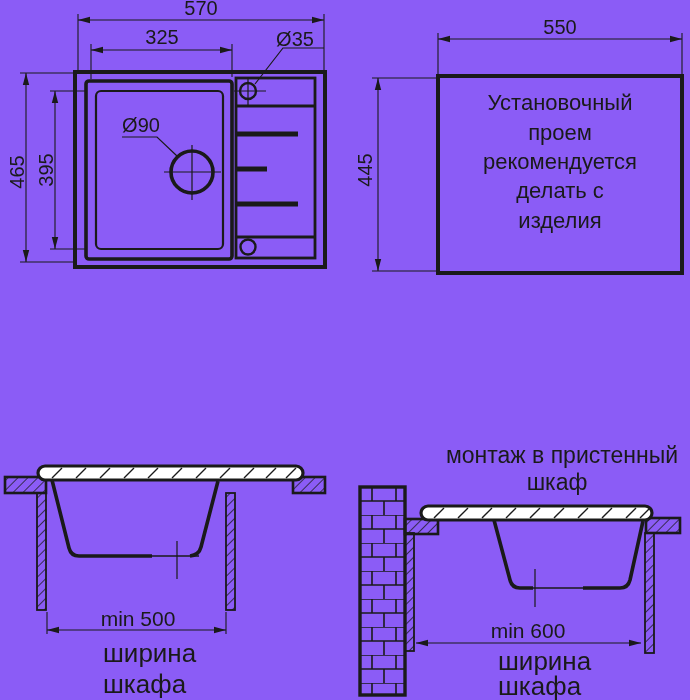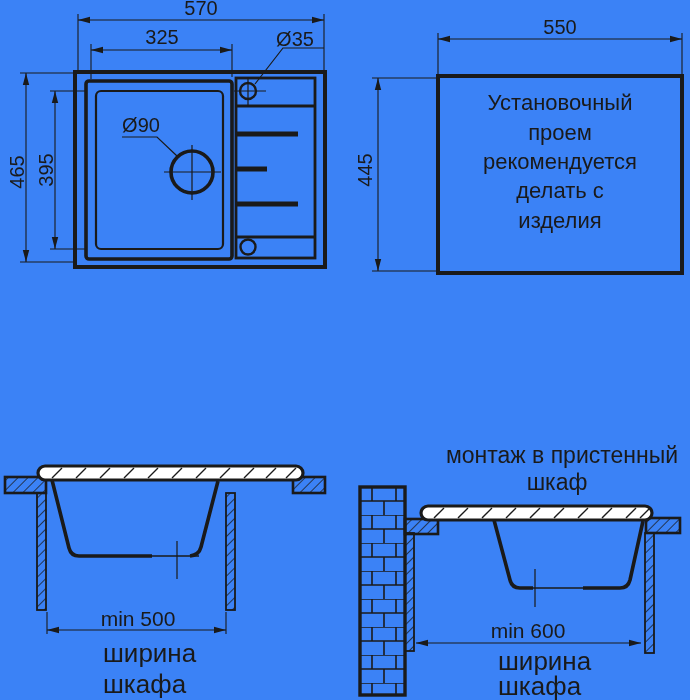--- a/index.html
+++ b/index.html
@@ -1,16 +1,16 @@
 <!DOCTYPE html>
 <html><head>
 <meta charset="utf-8">
 <style>
   html,body{margin:0;padding:0;background:#fff;}
-  .canvas{position:relative;width:690px;height:700px;background:#3b82f6;overflow:hidden;}
+  .canvas{position:relative;width:690px;height:700px;background:#8b5cf6;overflow:hidden;}
   svg{position:absolute;left:0;top:0;}
   text{font-family:"Liberation Sans","DejaVu Sans",sans-serif;fill:#1a1a1a;}
   .dim{font-size:20px;}
   .dim-min{font-size:21px;}
   .note{font-size:22px;}
   .caption{font-size:26px;}
   .sec-title{font-size:23px;}
 </style>
 </head>
 <body>

